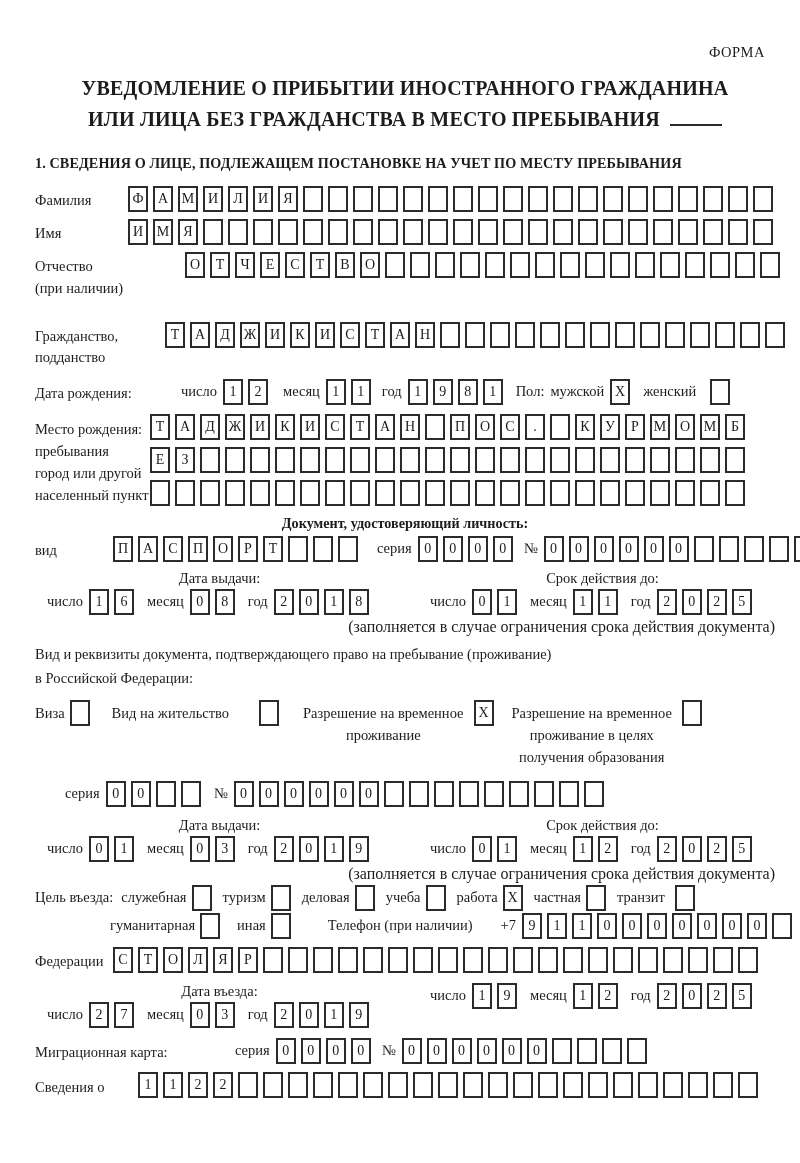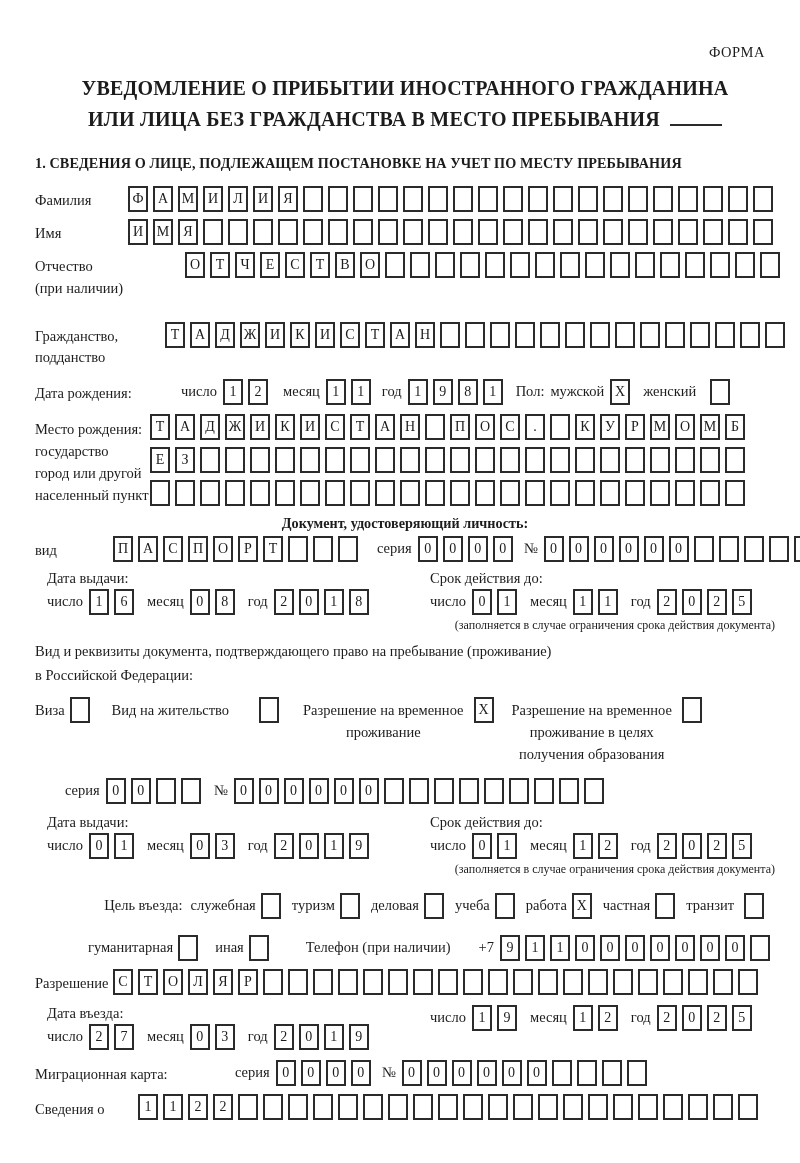--- a/index.html
+++ b/index.html
@@ -34,33 +34,33 @@
   }
   .box { margin-right: 0; }
   .w { padding-top: 4px; margin-right: 6px; flex: 0 0 auto; }
 
   .stack > .cellrow { margin-bottom: 7px; }
 
   
   .datepair { display: flex; margin-top: 10px; }
   .dcol-l { flex: 0 0 395px; padding-left: 12px; }
   .dcol-r { flex: 1 1 auto; }
-  .dhead { text-align: left; width: 345px; margin-bottom: 2px; }
+  .dhead { text-align: center; width: 345px; margin-bottom: 2px; }
   .dategrp { display: flex; }
   .dategrp .cellrow { margin-right: 8px; }
-  .note-r { text-align: right; font-size: 12px; margin-top: 3px; }
+  .note-r { text-align: right; font-size: 16px; margin-top: 3px; }
 
   
   .res-options { display: flex; align-items: flex-start; margin-top: 8px; }
   .res-opt { display: flex; align-items: flex-start; }
   .res-opt .lines { text-align: center; line-height: 1.55; padding-top: 4px; }
   .res-opt .box { margin-left: 10px; margin-top: 2px; }
 
   
-  .purpose-row { display: flex; align-items: flex-start; margin-top: 16px; justify-content: flex-end; }
+  .purpose-row { display: flex; align-items: flex-start; margin-top: 2px; }
   .p-opt { display: flex; align-items: flex-start; margin-right: 11px; }
   .p-opt .optlabel { padding-top: 4px; margin-right: 5px; }
 
   .center-bold { text-align: center; font-weight: bold; font-size: 14.2px; margin-top: 9px; }
   .plain-line { margin-top: 8px; line-height: 1.5; }
 </style>
 </head>
 <body>
 
 <div class="page">
@@ -227,21 +227,21 @@
     <span class="w">Пол:</span>
     <span class="w">мужской</span>
     <span class="box">X</span>
     <span class="w" style="margin-left:13px">женский</span>
     <span class="box" style="margin-left:8px"></span>
   </div>
 
   <div class="frow" style="margin-top:9px">
     <div class="flabel" style="width:115px; line-height:1.52">
       <div>Место рождения:</div>
-      <div>государство</div>
+      <div>пребывания</div>
       <div>город или другой</div>
       <div>населенный пункт</div>
     </div>
     <div class="stack">
       <div class="cellrow">
           <div class="cell">Т</div>
           <div class="cell">А</div>
           <div class="cell">Д</div>
           <div class="cell">Ж</div>
           <div class="cell">И</div>
@@ -567,21 +567,21 @@
         <div class="cell">0</div>
         <div class="cell">0</div>
         <div class="cell">0</div>
         <div class="cell">0</div>
         <div class="cell">0</div>
         <div class="cell"></div>
       </div>
   </div>
 
   <div class="frow" style="margin-top:8px">
-    <div class="flabel" style="width:78px">Разрешение</div>
+    <div class="flabel" style="width:78px">Федерации</div>
     <div class="cellrow">
         <div class="cell">С</div>
         <div class="cell">Т</div>
         <div class="cell">О</div>
         <div class="cell">Л</div>
         <div class="cell">Я</div>
         <div class="cell">Р</div>
         <div class="cell"></div>
         <div class="cell"></div>
         <div class="cell"></div>

